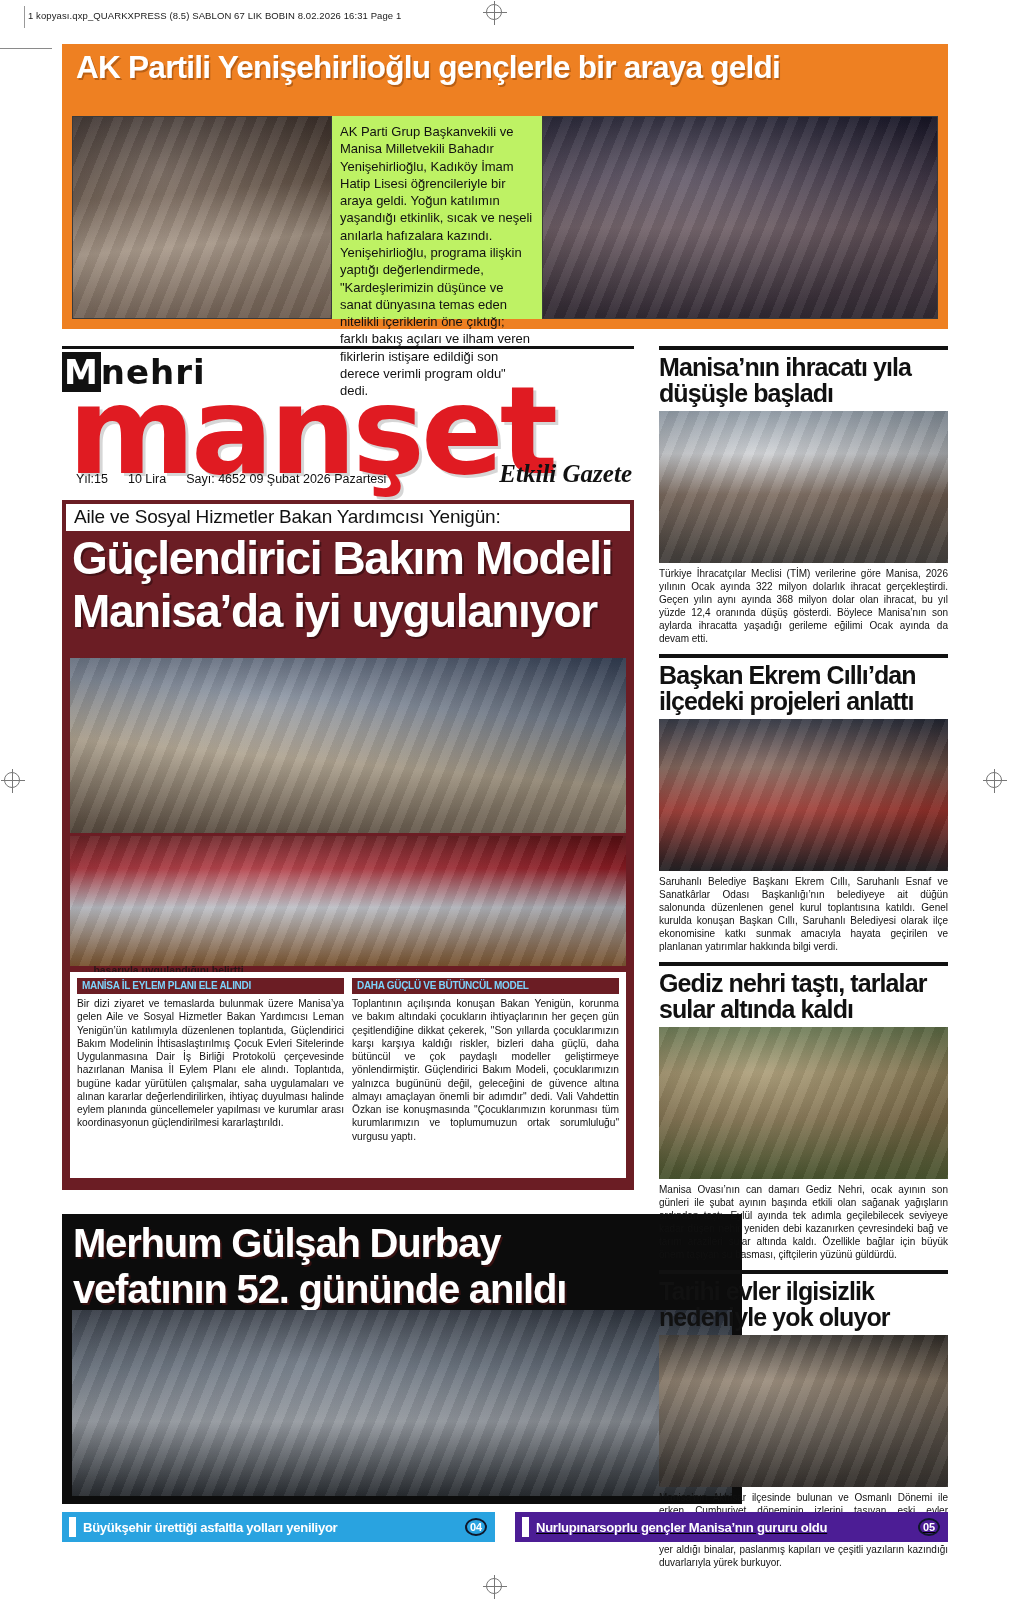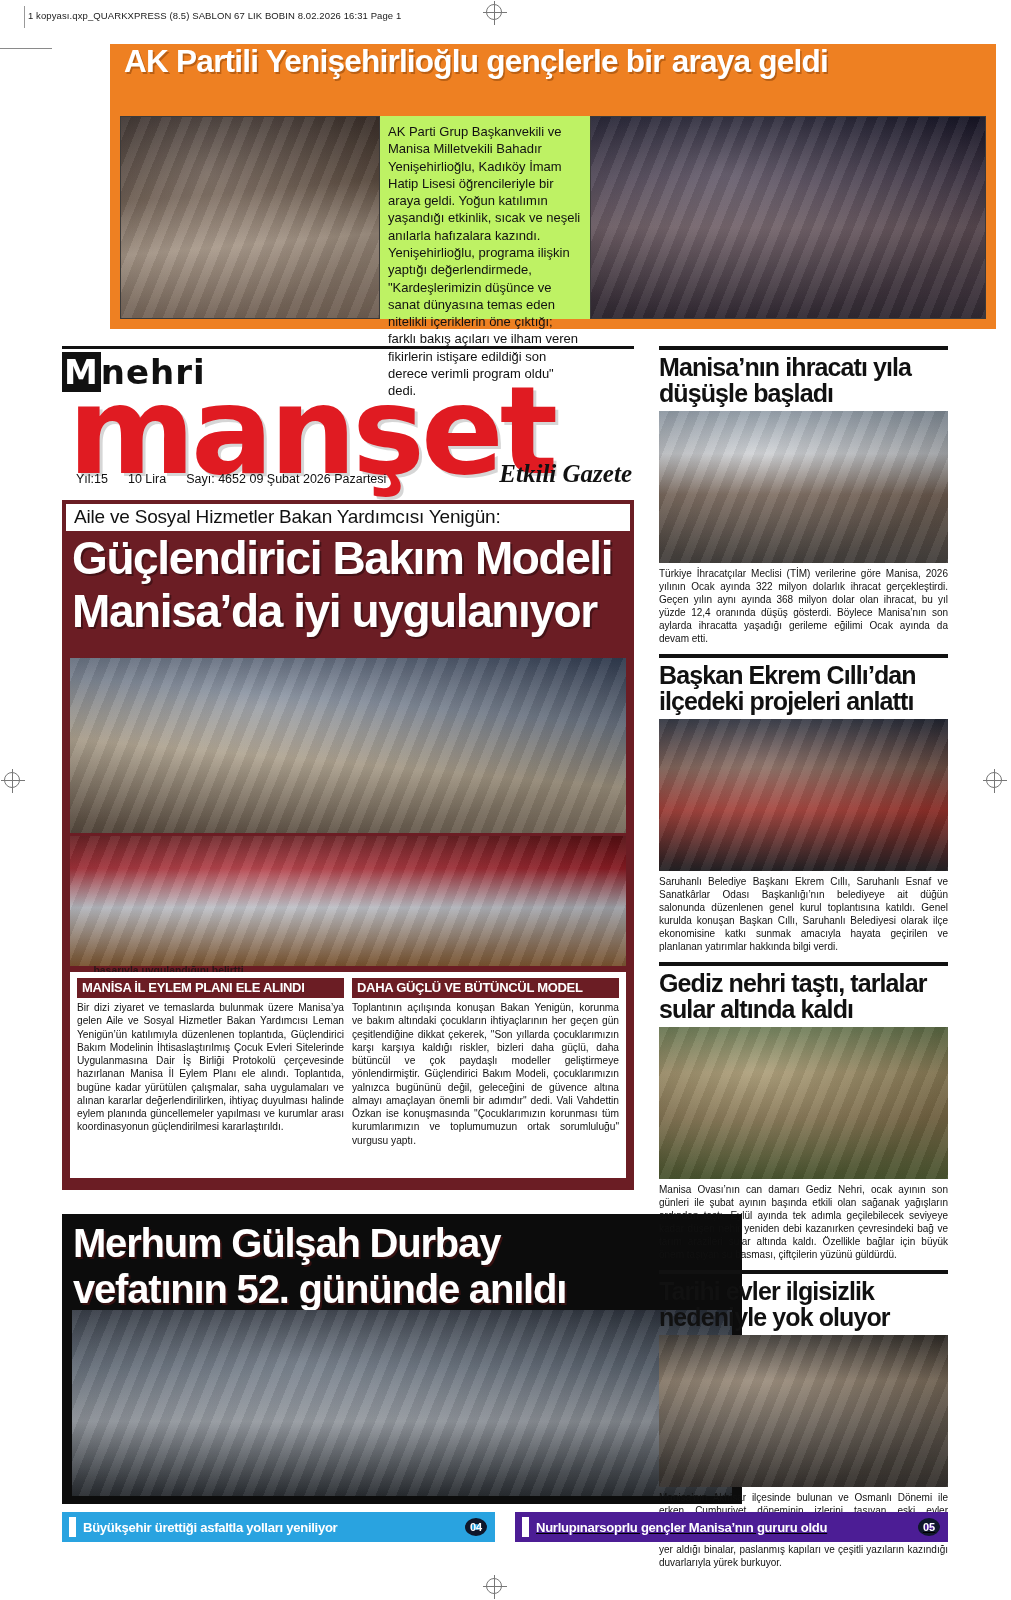--- a/index.html
+++ b/index.html
@@ -25,21 +25,21 @@
   }
   .reg:before, .reg:after {
     content:""; position:absolute; background:#777;
   }
   .reg:before { left:50%; top:-4px; width:1px; height:24px; margin-left:-0.5px; }
   .reg:after { top:50%; left:-4px; height:1px; width:24px; margin-top:-0.5px; }
 
   
   .banner {
     position:absolute; left:62px; top:44px; width:886px; height:285px;
-    background:#ee8022; padding:2px 10px 10px 10px;margin-left:48px;
+    background:#ee8022; padding:8px 10px 10px 10px;
   }
   .banner-title {
     color:#fff; font-weight:bold; font-size:31px; line-height:1.05;
     letter-spacing:-0.8px; white-space:nowrap;
     text-shadow: 1.5px 1.5px 0 rgba(120,55,5,.45);
     transform: scaleX(1.02); transform-origin: left center;
     padding-left:4px;
   }
   .banner-body { position:absolute; left:10px; top:72px; right:10px; bottom:10px; display:flex; gap:0; }
   .banner-photo-l { width:260px; background:#2b2320; border:1px solid #3a3a3a; position:relative; overflow:hidden; }
@@ -115,21 +115,21 @@
     width:200px; background:#fff; padding:6px 7px;
     font-size:10.4px; line-height:1.3; font-weight:bold; color:#2a1416; text-align:center;
   }
   .lead-photo2 { flex:1; overflow:hidden; }
   .lead-cols {
     position:absolute; left:8px; top:472px; width:556px; height:206px;
     background:#fff; display:flex; gap:8px; padding:6px 7px;
   }
   .lead-col { flex:1; }
   .sub-head {
-    background:#6b1d24; color:#ffffff; font-weight:bold; font-size:13px;
+    background:#6b1d24; color:#7dd3fc; font-weight:bold; font-size:10px;
     padding:2px 5px 3px 5px; margin-bottom:3px; white-space:nowrap;
     letter-spacing:-.3px;
   }
   .sub-body { font-size:10.2px; line-height:1.3; color:#111; text-align:justify; }
 
   
   .memorial { position:absolute; left:62px; top:1214px; width:680px; height:290px; background:#0c0c0c; padding:5px; }
   .memorial-title {
     color:#fff; font-weight:bold; font-size:40px; line-height:1.04;
     letter-spacing:-1.2px; padding:4px 6px 0 6px; white-space:nowrap;
@@ -155,21 +155,21 @@
   .teasers { position:absolute; left:62px; top:1512px; width:886px; height:30px; display:flex; gap:20px; }
   .teaser { flex:1; display:flex; align-items:center; height:30px; padding:0 4px; }
   .teaser.blue { background:#29a3e0; }
   .teaser.green { background:#4c1d95;text-decoration:underline; }
   .teaser-bar { width:7px; height:20px; background:#fff; margin:0 7px 0 3px; flex:none; }
   .teaser-label {
     color:#fff; font-weight:bold; font-size:13.5px; white-space:nowrap;
     letter-spacing:-.3px; flex:1; transform:scaleX(.97); transform-origin:left center;
   }
   .teaser-num {
-    width:22px; height:18px; border-radius:50%; border:6px solid #0f172a;
+    width:22px; height:18px; border-radius:50%; border:2px solid #0f172a;
     color:#fff; font-size:11px; font-weight:bold;
     display:flex; align-items:center; justify-content:center; margin-right:4px; flex:none;
   }
 </style>
 </head>
 <body>
 
 <div class="page">
 
   <div class="slug-rule"></div>

